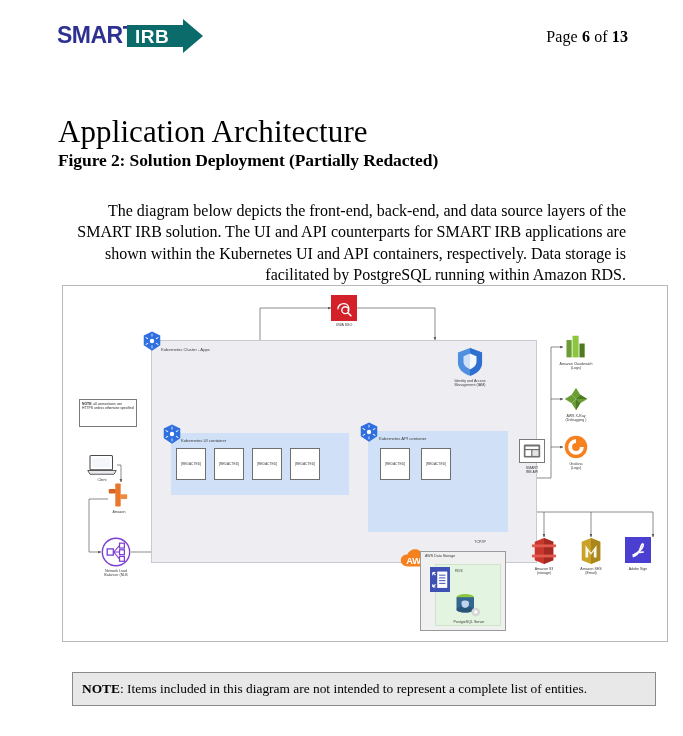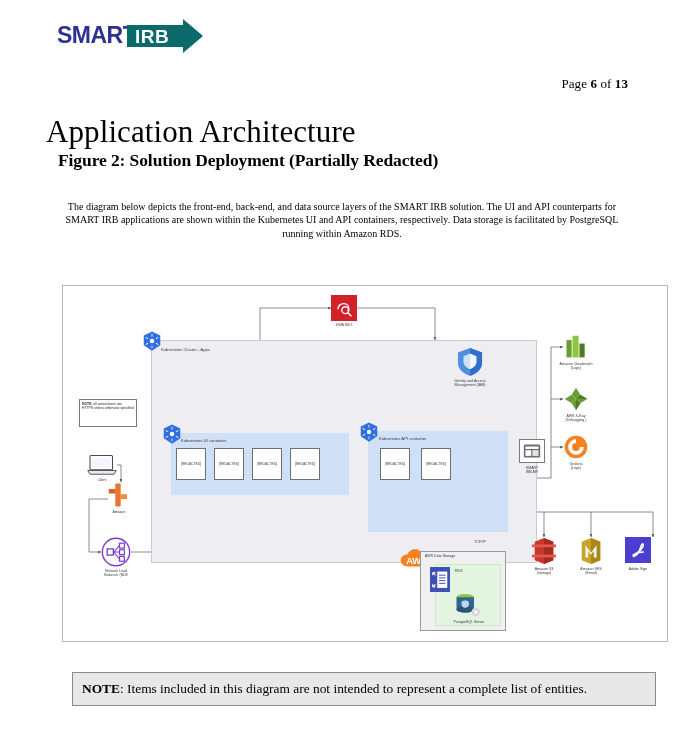--- a/index.html
+++ b/index.html
@@ -23,50 +23,49 @@
     width: 683px; height: 70px;
   }
   #logo {
     position: absolute;
     left: 55px; top: 18px;
     width: 150px; height: 36px;
   }
   #page-number {
     position: absolute;
     right: 55px; top: 28px;
-    font-size: 13px;
+    font-size: 16px;
     letter-spacing: .1px;
     white-space: nowrap;
-    margin-top: 48px;
   }
   #page-number b { font-weight: bold; }
 
   
   #page-title {
     position: absolute;
-    left: 46px; top: 116px;
+    left: 58px; top: 116px;
     font-size: 31px;
     font-weight: normal;
     line-height: 1.05;
     letter-spacing: .1px;
   }
   #figure-title {
     position: absolute;
     left: 58px; top: 150px;
     font-size: 17.5px;
     font-weight: bold;
     letter-spacing: -.1px;
   }
   #intro-paragraph {
     position: absolute;
     left: 58px; top: 200px;
     width: 568px;
-    font-size: 10px;
+    font-size: 16px;
     line-height: 1.34;
-    text-align: center;
+    text-align: right;
   }
 
   
   #diagram {
     position: absolute;
     left: 62px; top: 285px;
     width: 606px; height: 357px;
     border: 1px solid #b8b8b8;
     background: #ffffff;
     box-sizing: border-box;

